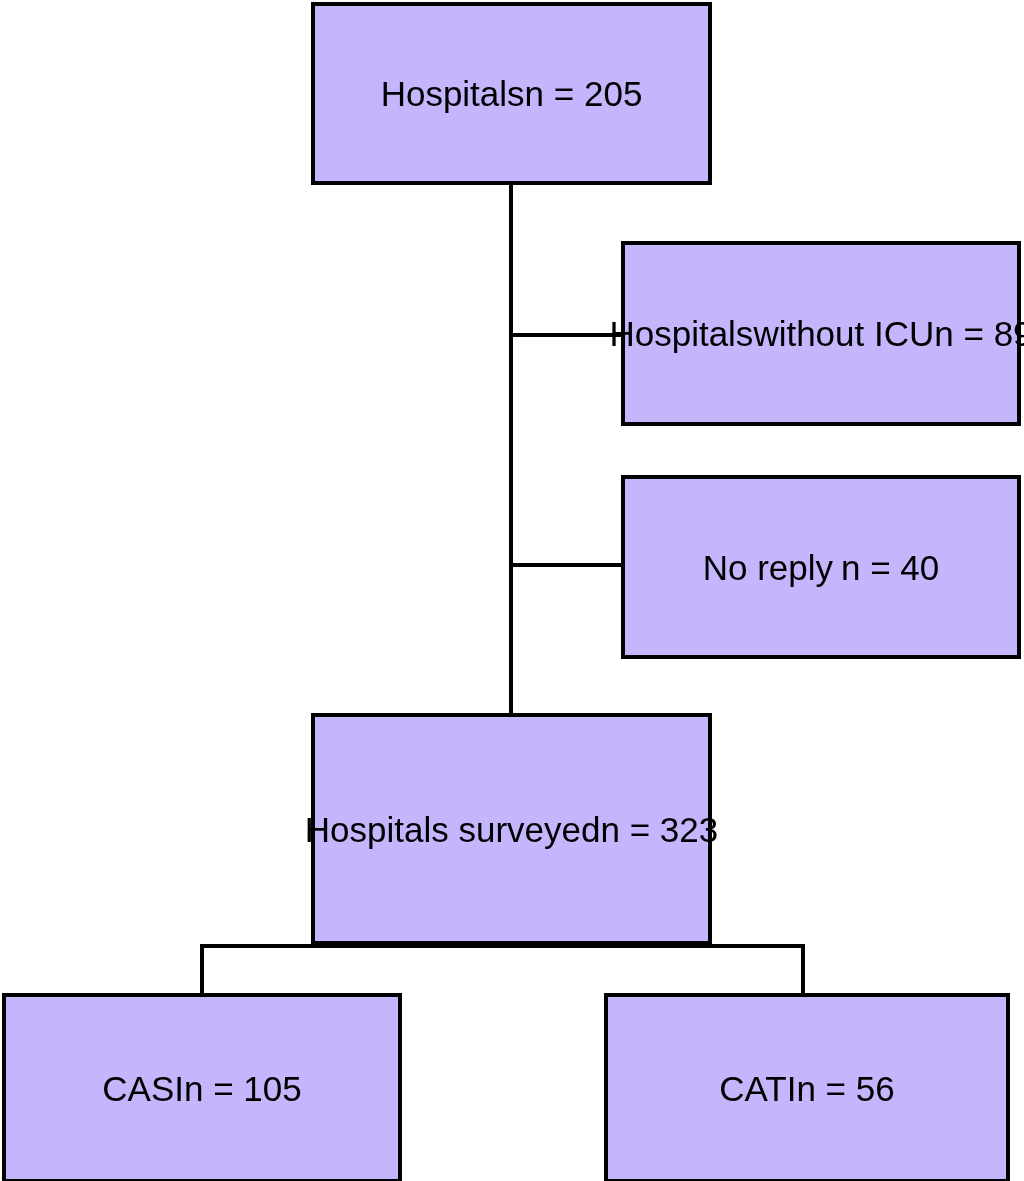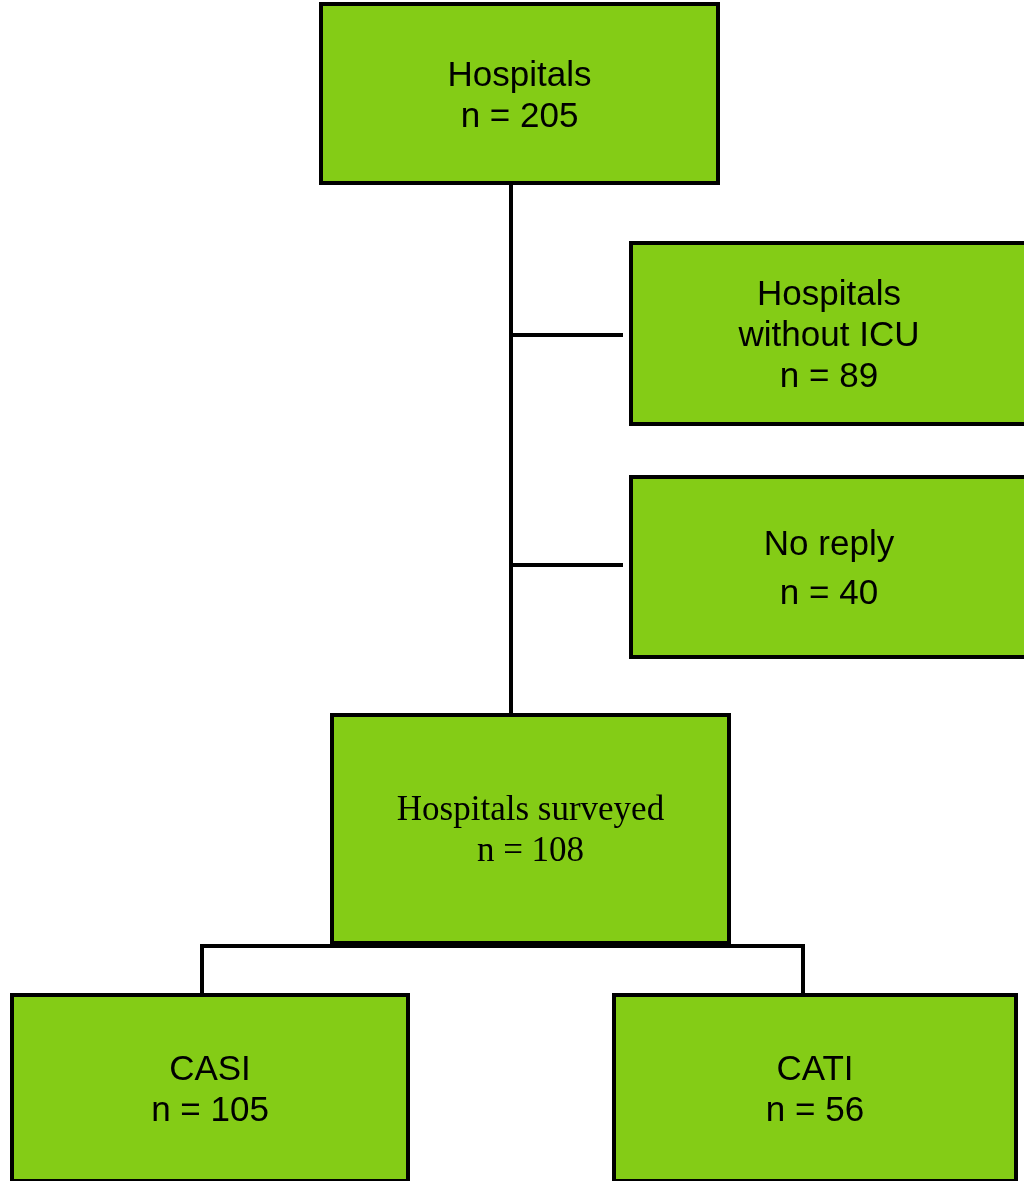--- a/index.html
+++ b/index.html
@@ -12,47 +12,45 @@
     width: 1024px;
     height: 1181px;
     background: #ffffff;
     overflow: hidden;
     font-family: "Liberation Sans", sans-serif;
   }
   .node-box {
     position: absolute;
     box-sizing: border-box;
     border: 4px solid #000000;
-    background: #84cc16;
+    background: #c4b5fd;
     display: flex;
-    flex-direction: column;
     align-items: center;
     justify-content: center;
     z-index: 2;
-    margin-left: 8px;
   }
   .node-line {
     display: block;
     font-size: 35px;
     line-height: 41px;
     color: #000000;
     white-space: nowrap;
     text-align: center;
   }
   .connector {
     position: absolute;
     background: #000000;
     z-index: 1;
   }
 
   
   #box-hospitals-contacted { left: 311px;  top: 2px;    width: 401px; height: 183px; }
   #box-hospitals-without-icu { left: 621px; top: 241px; width: 400px; height: 185px; }
   #box-no-reply            { left: 621px;  top: 475px;  width: 400px; height: 184px; gap: 8px; }
-  #box-hospitals-surveyed  { left: 322px;  top: 713px;  width: 401px; height: 232px; font-family: Liberation Serif, serif; }
+  #box-hospitals-surveyed  { left: 311px;  top: 713px;  width: 401px; height: 232px; }
   #box-casi                { left: 2px;    top: 993px;  width: 400px; height: 190px; }
   #box-cati                { left: 604px;  top: 993px;  width: 406px; height: 190px; }
 
   
   #trunk-vertical          { left: 509px;  top: 183px;  width: 4px;   height: 532px; }
   #branch-without-icu      { left: 509px;  top: 333px;  width: 114px; height: 4px; }
   #branch-no-reply         { left: 509px;  top: 563px;  width: 114px; height: 4px; }
   #split-stem              { left: 509px;  top: 896px;  width: 4px;   height: 52px; }
   #split-bar               { left: 200px;  top: 944px;  width: 605px; height: 4px; }
   #split-drop-left         { left: 200px;  top: 944px;  width: 4px;   height: 51px; }
@@ -82,21 +80,21 @@
     <span class="node-line">n = 89</span>
   </div>
 
   <div class="node-box" id="box-no-reply">
     <span class="node-line">No reply</span>
     <span class="node-line">n = 40</span>
   </div>
 
   <div class="node-box" id="box-hospitals-surveyed">
     <span class="node-line">Hospitals surveyed</span>
-    <span class="node-line">n = 108</span>
+    <span class="node-line">n = 323</span>
   </div>
 
   <div class="node-box" id="box-casi">
     <span class="node-line">CASI</span>
     <span class="node-line">n = 105</span>
   </div>
 
   <div class="node-box" id="box-cati">
     <span class="node-line">CATI</span>
     <span class="node-line">n = 56</span>

